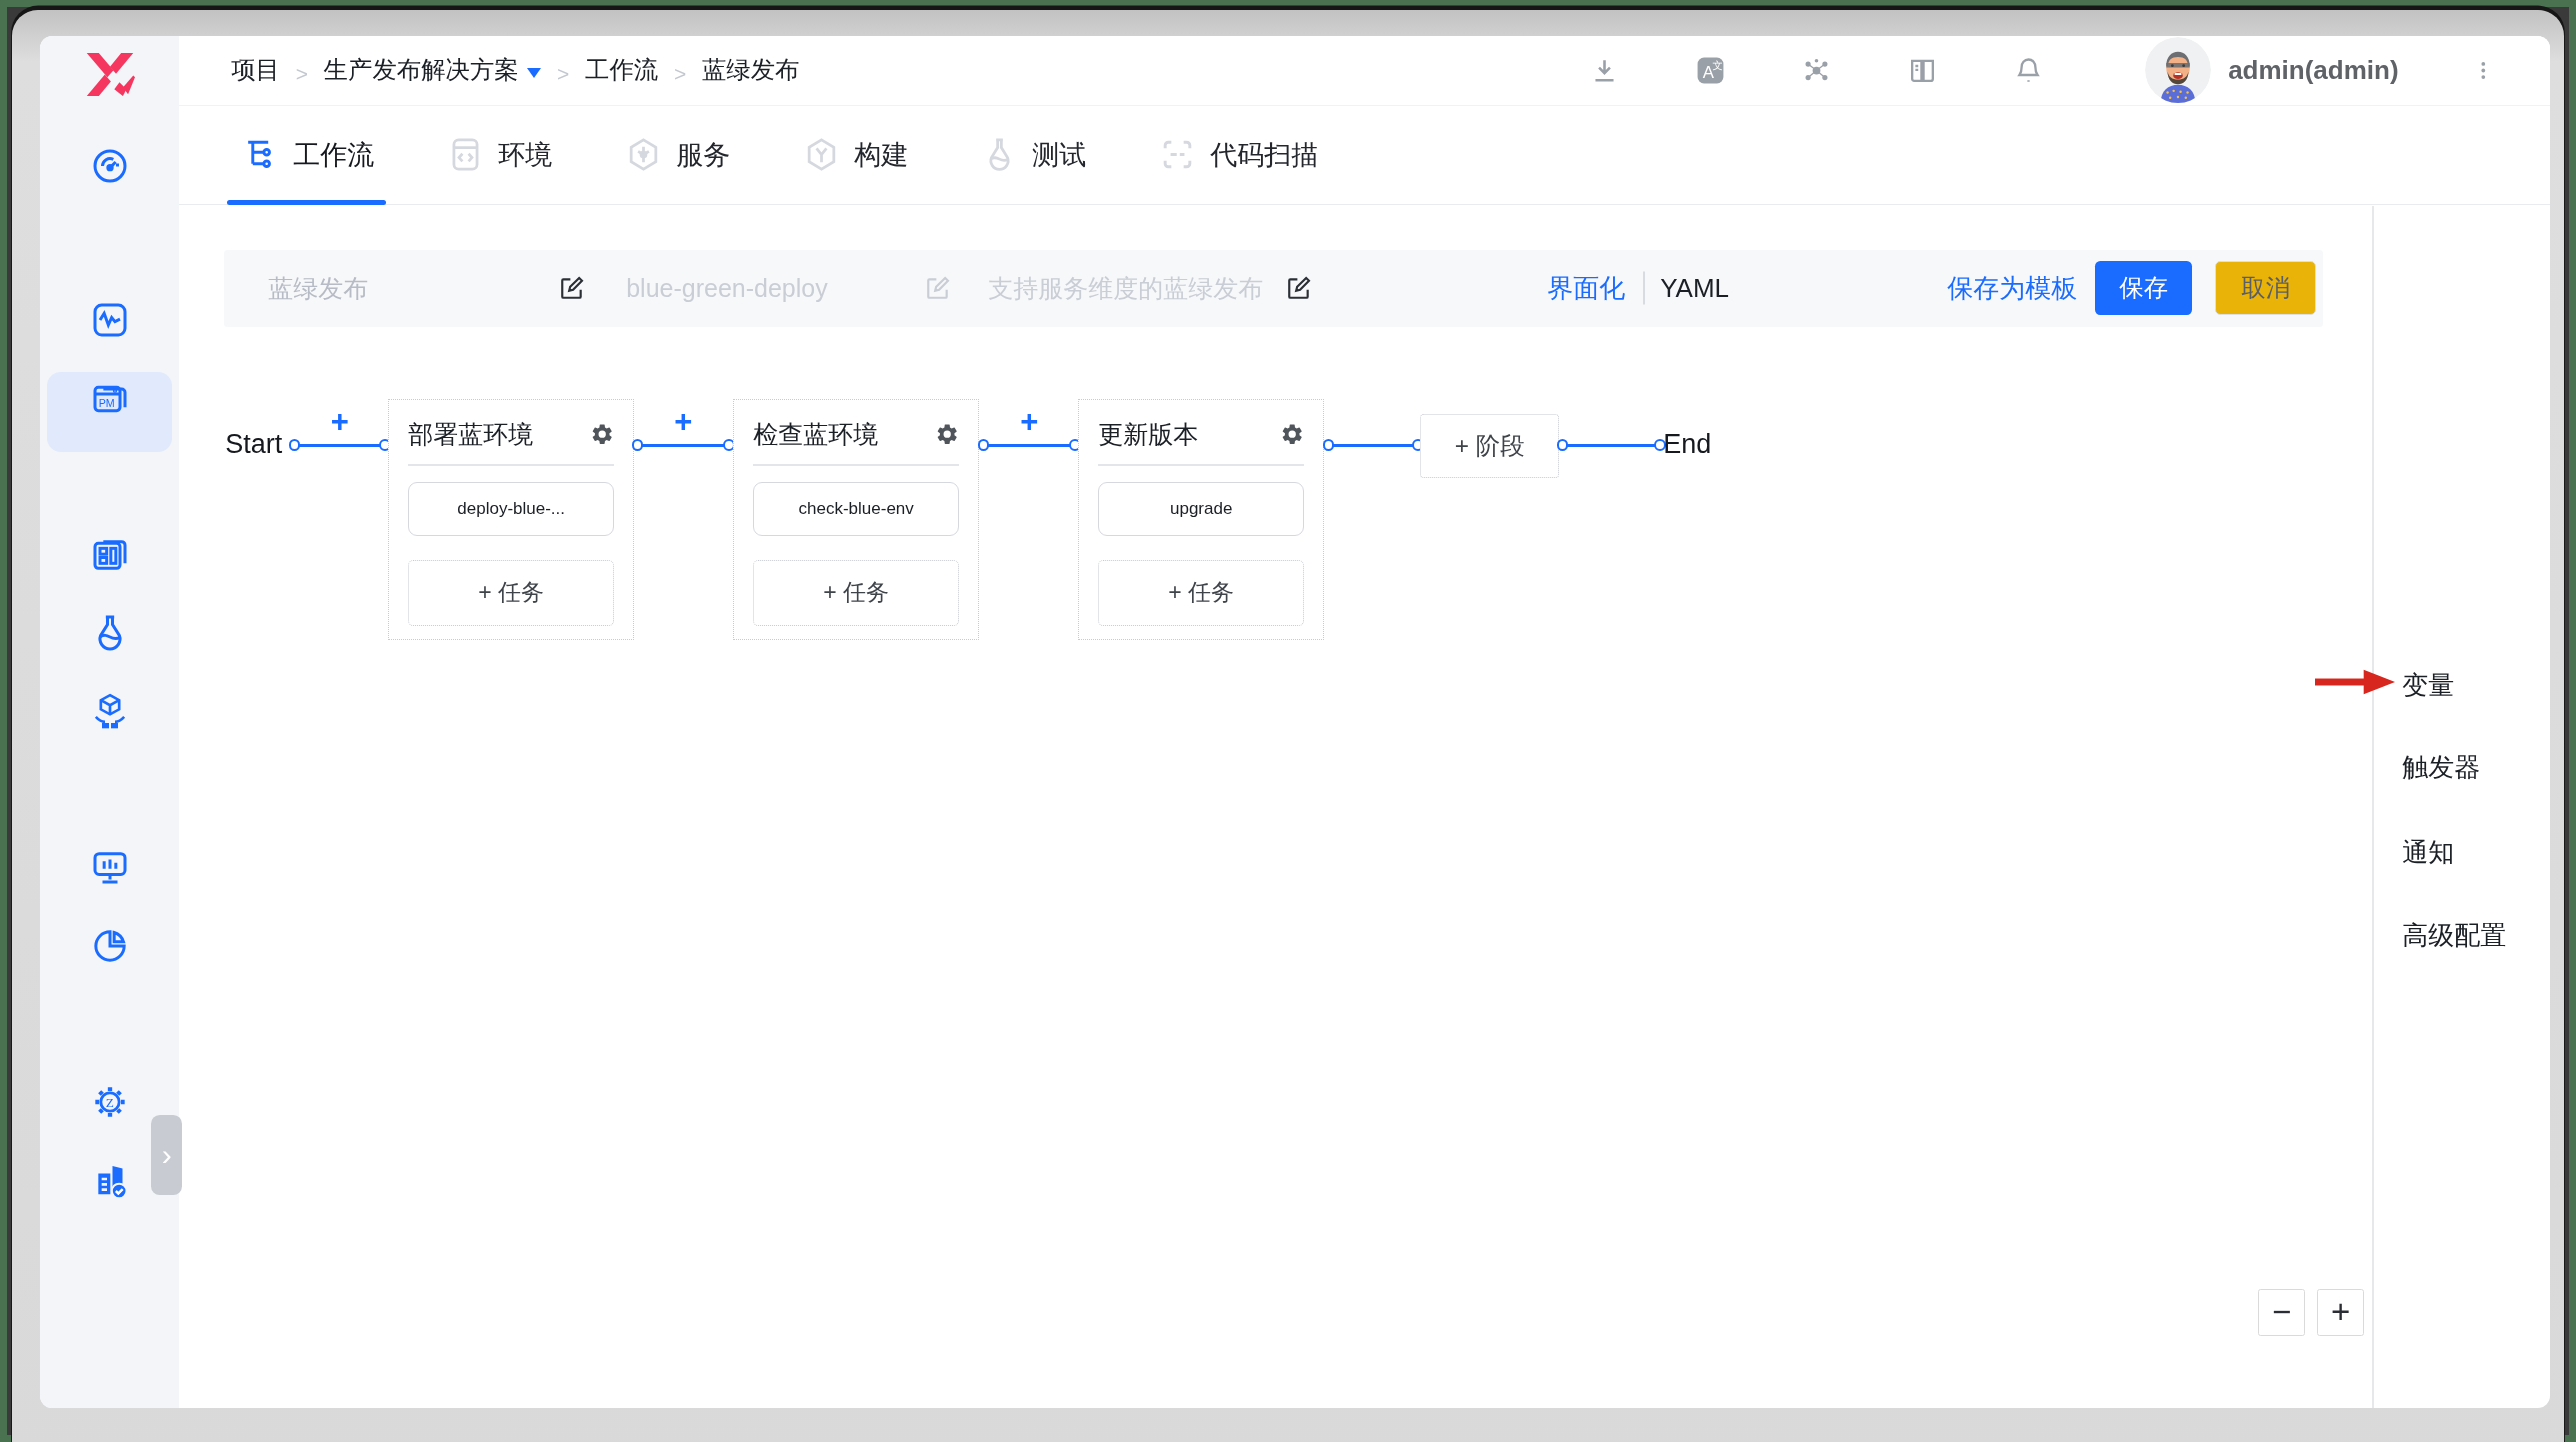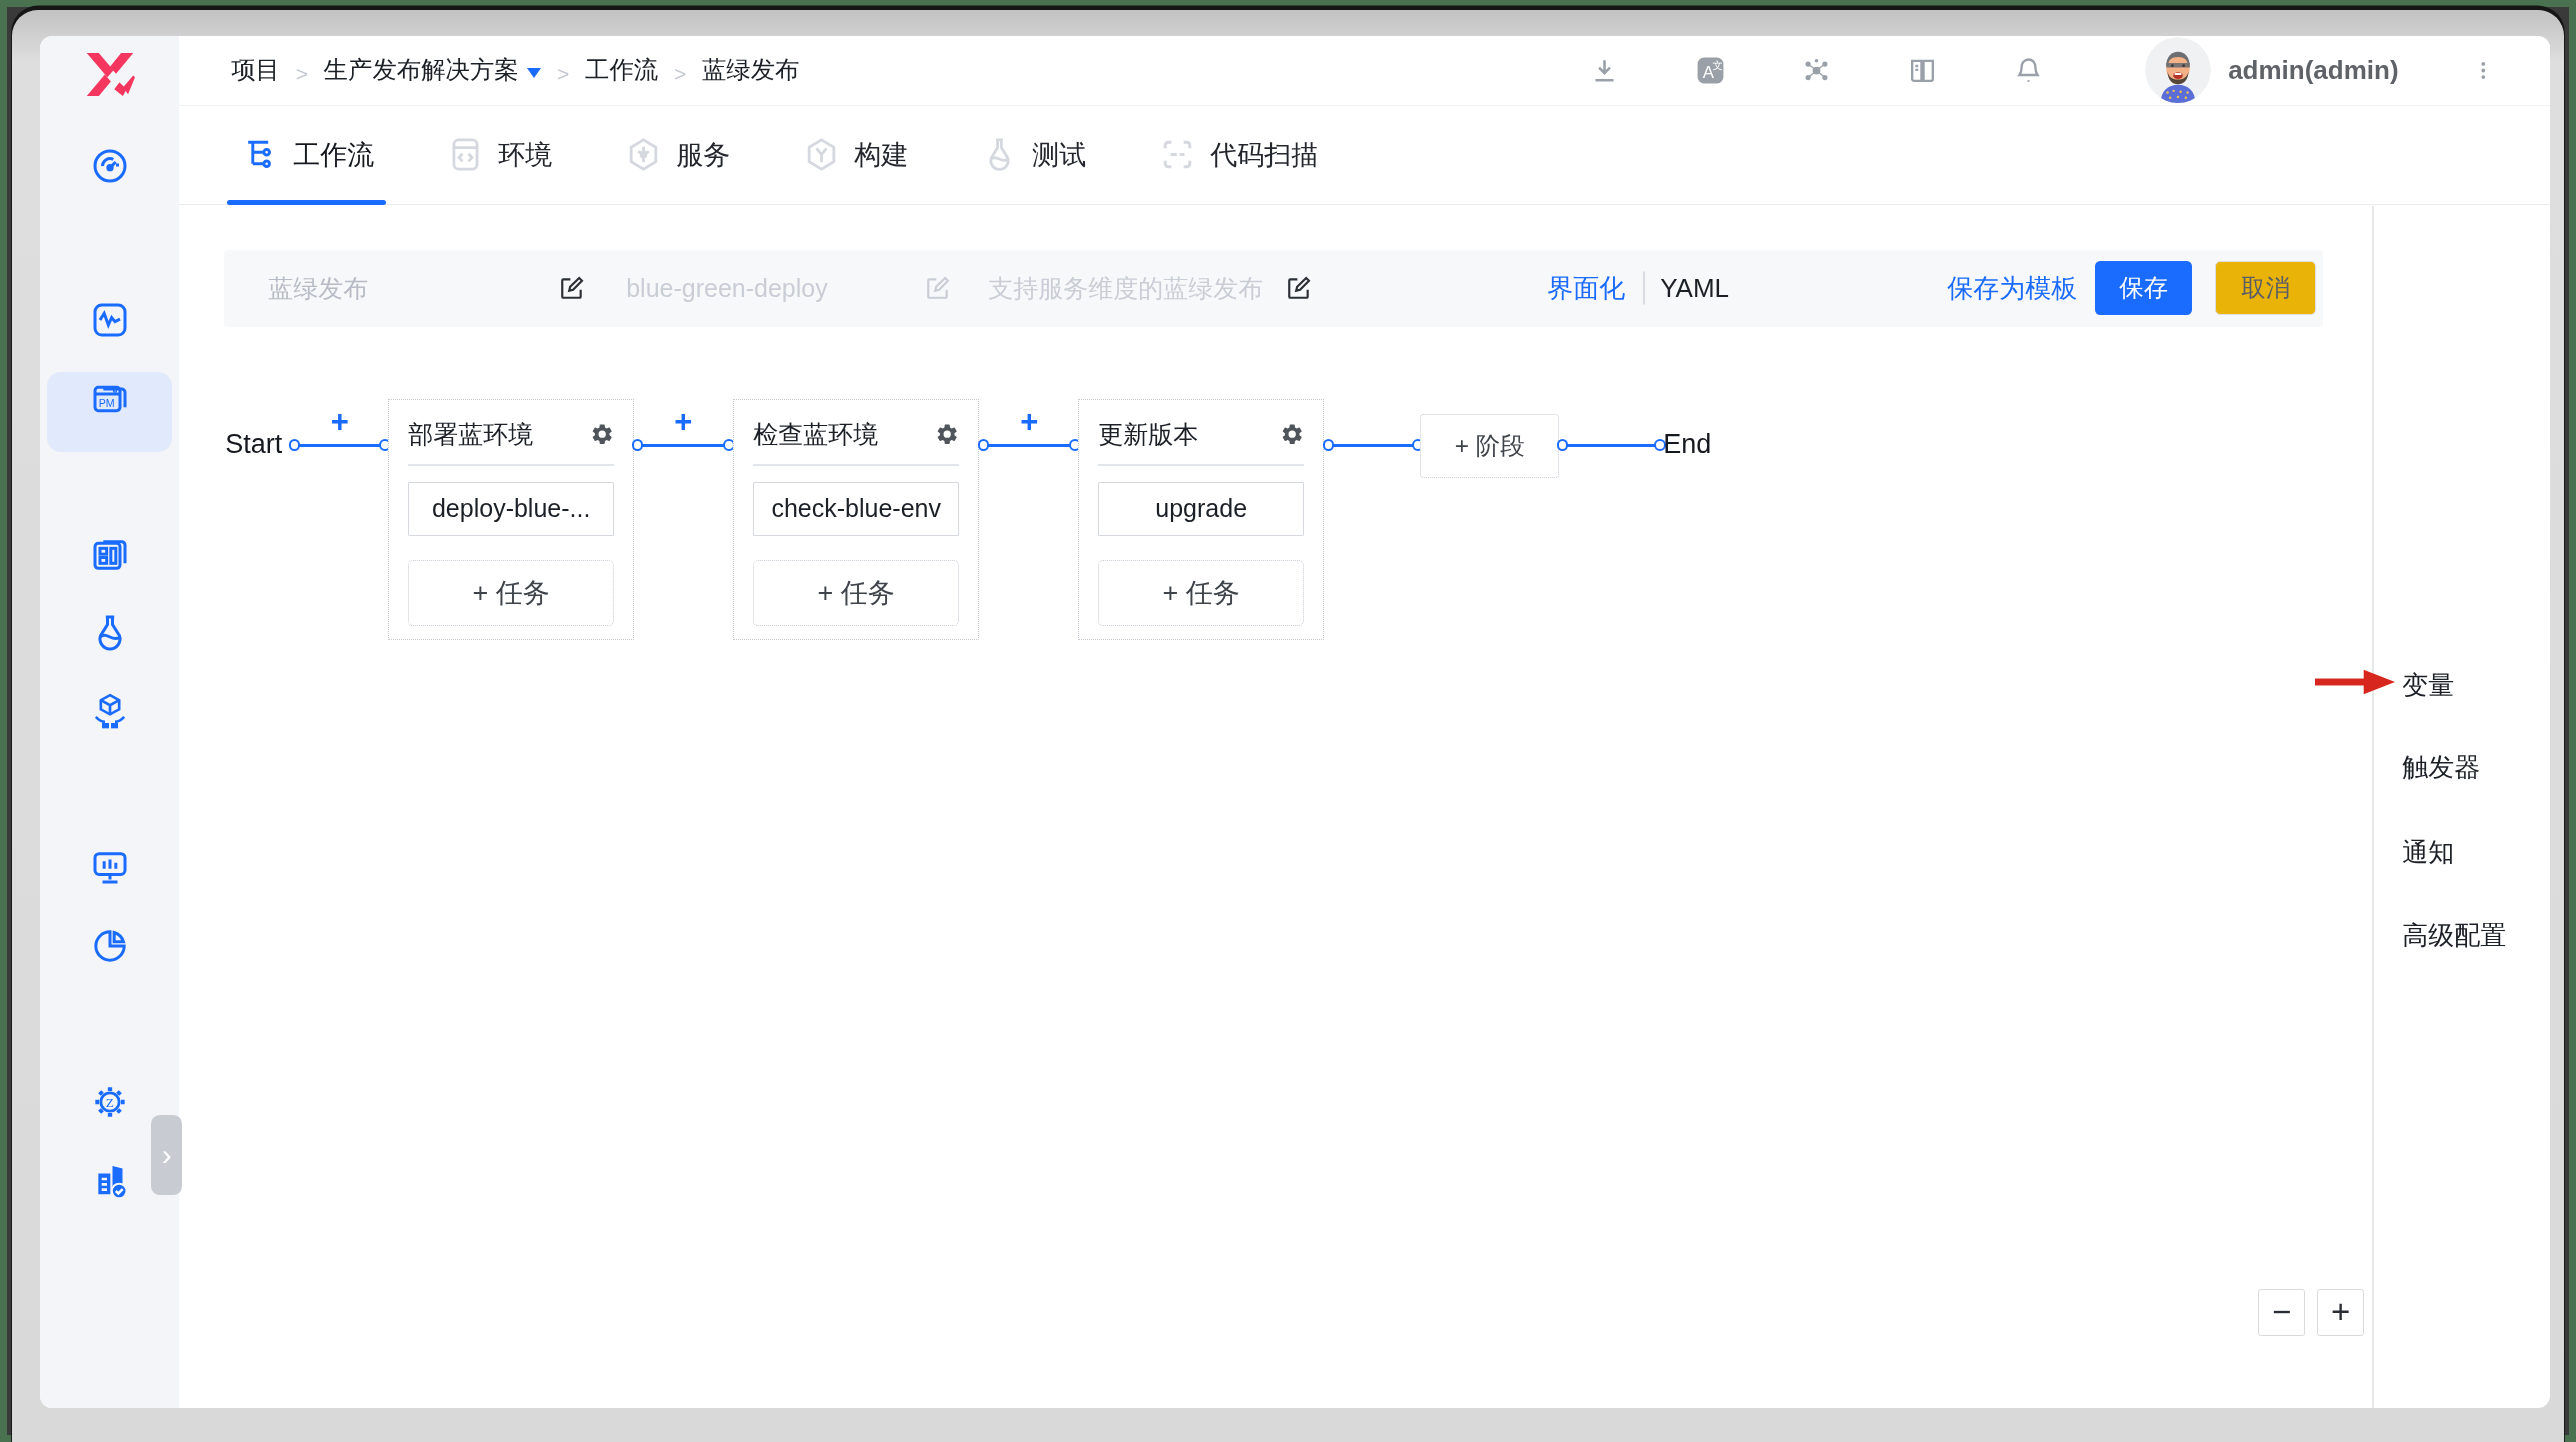--- a/index.html
+++ b/index.html
@@ -74,24 +74,24 @@
   .connector::before { left:-2.6px; } .connector::after { right:-2.6px; }
   .conn-plus { position:absolute; left:50%; transform:translateX(-50%); top:-40px; color:#1a6bff;
                font-size:31px; font-weight:600; cursor:pointer; }
   .stage { position:absolute; top:363px; width:246px; height:241px; border:1.7px dotted #c7cbd2;
            background:#fff; padding:17.4px 19px 0; }
   .stage-head { display:flex; align-items:center; justify-content:space-between; height:35px; }
   .stage-title { font-size:25px; font-weight:500; color:#1b1f26; }
   .stage-gear { width:24.4px; height:24.4px; color:#50555c; cursor:pointer; }
   .stage-gear svg { width:100%; height:100%; }
   .stage-divider { height:1.7px; background:#e2e5ea; margin-top:12.2px; }
-  .task-card { margin-top:15.7px; height:54px; border:1.7px solid #d5d8de; border-radius:1px;
-               display:flex; align-items:center; justify-content:center; font-size:25px; color:#1b1f26; cursor:pointer; }
+  .task-card { margin-top:15.7px; height:54px; border:1.7px solid #d5d8de; border-radius:9px;
+               display:flex; align-items:center; justify-content:center; font-size:17px; color:#1b1f26; cursor:pointer; }
   .add-task { margin-top:24.4px; height:66px; border:1.7px dotted #c6cad2; border-radius:5.2px;
-              display:flex; align-items:center; justify-content:center; font-size:27px; color:#3f444b; cursor:pointer; }
+              display:flex; align-items:center; justify-content:center; font-size:23px; color:#3f444b; cursor:pointer; }
   .add-stage { position:absolute; left:1380px; top:378px; width:139px; height:64px; border:1.7px dotted #c6cad2;
                border-radius:3.5px; display:flex; align-items:center; justify-content:center;
                font-size:24.4px; color:#3f444b; background:#fff; cursor:pointer; }
 
   
   .right-divider { position:absolute; left:2332px; top:170px; bottom:0; width:1.7px; background:#e7e8ea; }
   .rp-item { position:absolute; left:2362px; font-size:26px; font-weight:500; color:#1b1f26; cursor:pointer; white-space:nowrap; }
   .anno-arrow { position:absolute; left:2275px; top:632px; width:80px; height:28px; z-index:5; }
 
   

